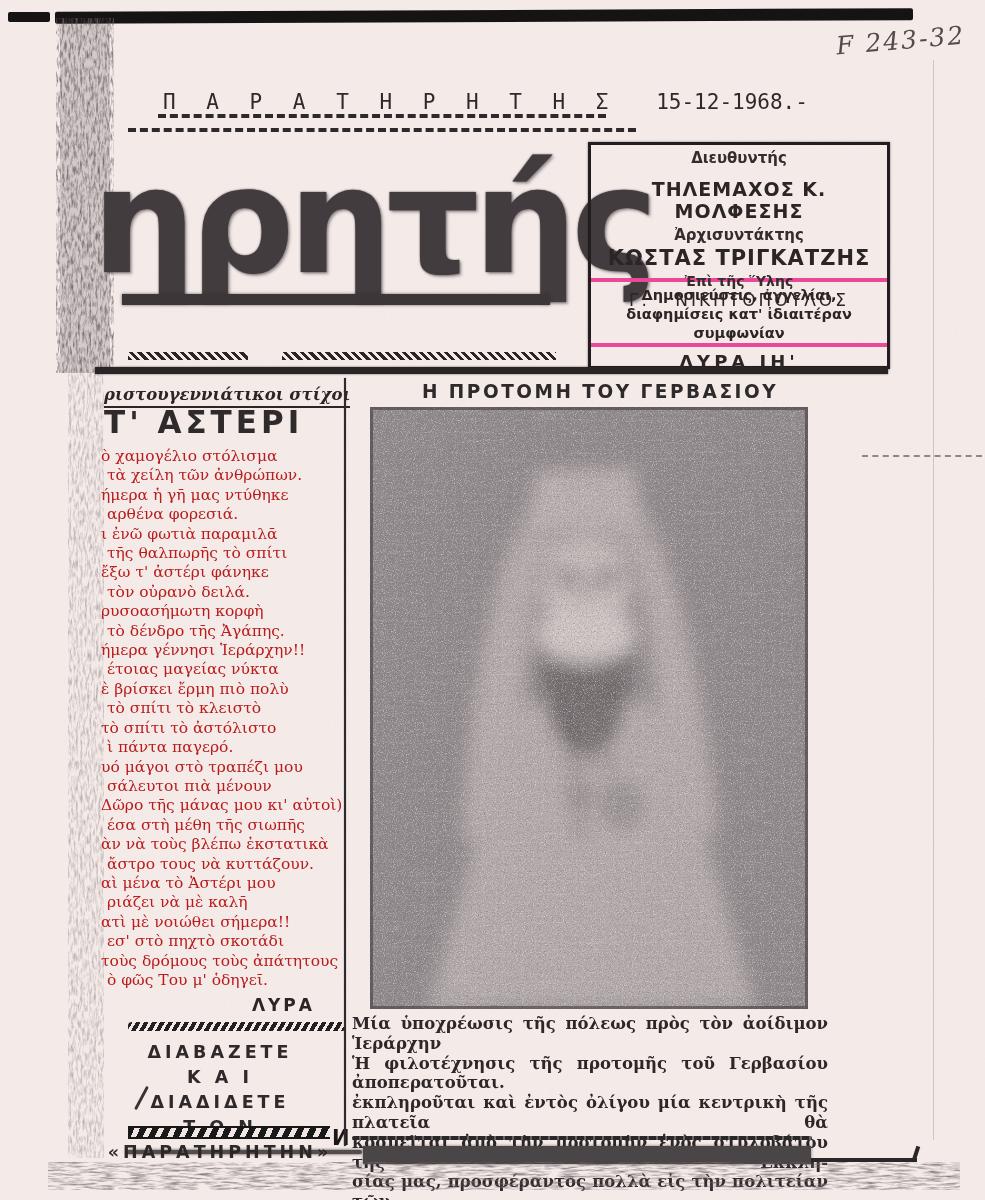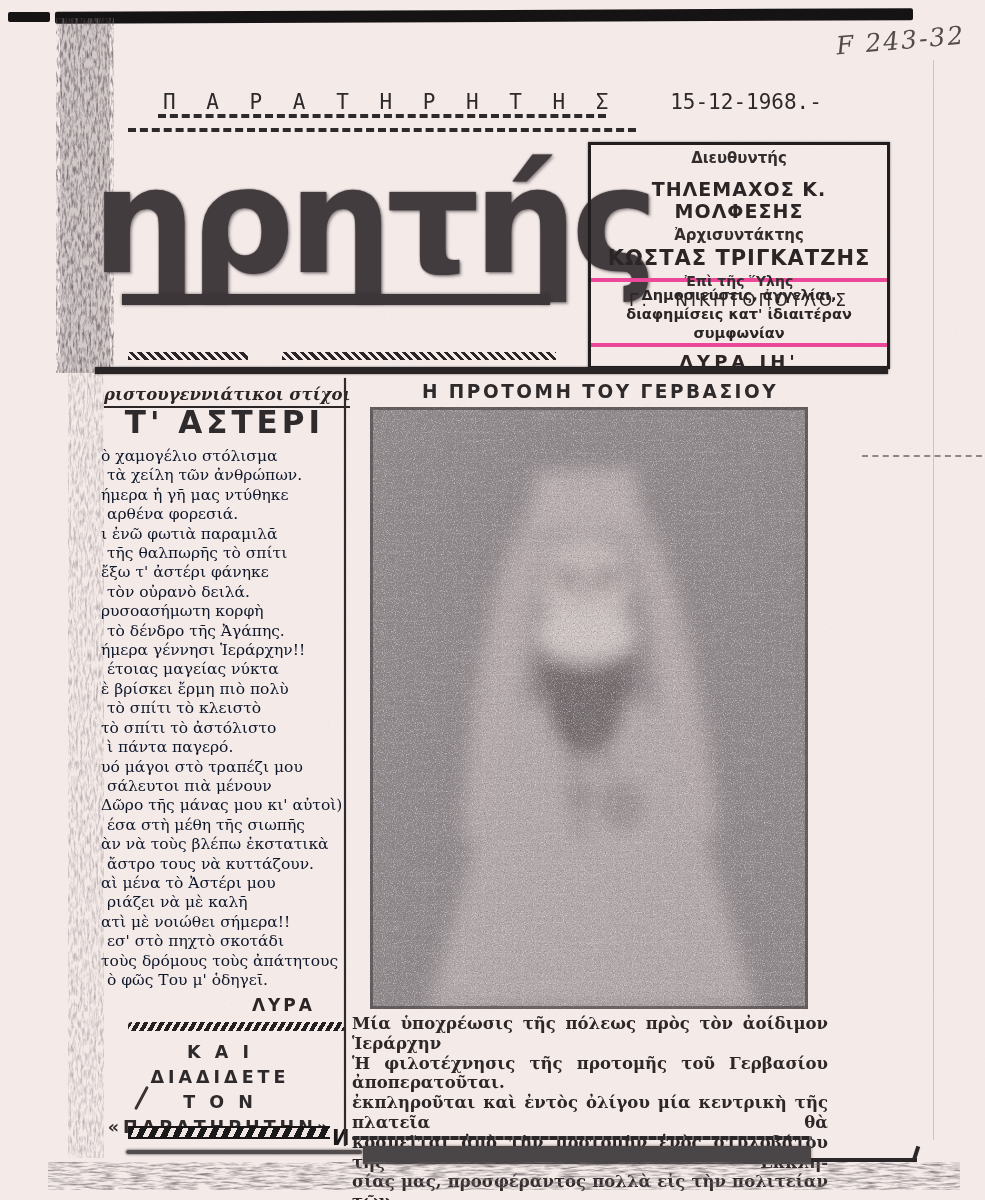--- a/index.html
+++ b/index.html
@@ -27,21 +27,21 @@
   .ib-name2{font-size:21px;font-weight:bold;letter-spacing:1px;}
   .ib-name3{font-size:17px;font-weight:normal;letter-spacing:3px;}
   .ib-small{font-size:14.5px;font-weight:bold;line-height:19px;}
   .ib-year{font-size:18px;font-weight:bold;letter-spacing:4px;}
   .ib-div{border-top:4px solid #ec4899;}
   .rule-thick{background:#292425;box-shadow:0 0 2px rgba(40,34,36,.8);}
   
   .kicker{font-family:"DejaVu Serif",serif;font-weight:bold;font-size:16.5px;border-bottom:2px solid #2b2526;
           padding-bottom:2px;white-space:nowrap;font-style:italic;}
   .poem-title{font-weight:bold;font-size:31px;letter-spacing:4px;color:#2f2a2b;}
-  .poem{font-family:"DejaVu Serif",serif;font-size:15.5px;line-height:19.4px;color:#0f172a;white-space:nowrap;}
+  .poem{font-family:"DejaVu Serif",serif;font-size:15.5px;line-height:19.4px;color:#b91c1c;white-space:nowrap;}
   .poem div:nth-child(even){padding-left:6px;}
   .signature{font-weight:bold;font-size:17px;letter-spacing:3px;}
   .rope1{height:9px;border-radius:4px;background:repeating-linear-gradient(120deg,#241f20 0 4px,#f4ebe9 4px 7px);}
   .promo{font-weight:bold;font-size:17.5px;line-height:25px;letter-spacing:4px;text-align:center;color:#2e292a;}
   .rope2{height:9px;border-top:2px solid #1a1617;border-bottom:2px solid #1a1617;
          background:repeating-linear-gradient(115deg,#19191a 0 6px,#efe6e4 6px 11px);}
   .vrule{width:2px;background:#2f2a2b;box-shadow:0 0 1px rgba(40,34,36,.9);}
   
   .headline{font-weight:bold;font-size:18.5px;letter-spacing:2.5px;text-align:center;color:#2e292a;white-space:nowrap;}
   .caption{font-family:"DejaVu Serif",serif;font-weight:bold;font-size:16.5px;line-height:19.8px;color:#2d2728;}
@@ -80,21 +80,21 @@
     </defs>
     <rect x="4" y="0" width="50" height="355" fill="#3a3436" opacity="0.18"></rect>
     <rect x="0" y="0" width="58" height="355" filter="url(#bandN)" opacity="0.95"></rect>
     <rect x="12" y="355" width="36" height="785" filter="url(#bandN)" opacity="0.45"></rect>
   </svg>
 
   <div class="abs handnote" style="left:836px;top:26px;">F 243-32</div>
 
   <div class="abs typed" style="left:163px;top:90px;">
     <span class="sp">Π Α Ρ Α Τ Η Ρ Η Τ Η Σ</span>
-    <span style="margin-left:40px;">15-12-1968.-</span>
+    <span style="margin-left:26px;">15-12-1968.-</span>
   </div>
   <div class="abs dash-ul" style="left:158px;top:114px;width:448px;"></div>
   <div class="abs dash-ul" style="left:128px;top:128px;width:508px;"></div>
 
   <div class="abs masthead" style="left:92px;top:148px;">ηρητής</div>
   <div class="abs mast-bar" style="left:122px;top:294px;width:428px;height:11px;"></div>
   <div class="abs zigzag" style="left:128px;top:352px;width:120px;"></div>
   <div class="abs zigzag" style="left:282px;top:352px;width:274px;"></div>
 
   <div class="abs infobox" style="left:588px;top:142px;width:296px;height:221px;">
@@ -112,21 +112,21 @@
       <div class="ib-small">συμφωνίαν</div>
     </div>
     <div class="sec ib-div" style="padding-top:4px;">
       <div class="ib-year">ΛΥΡΑ ΙΗ'</div>
     </div>
   </div>
 
   <div class="abs rule-thick" style="left:95px;top:367px;width:793px;height:7px;"></div>
 
   <div class="abs kicker" style="left:104px;top:385px;">ριστουγεννιάτικοι  στίχοι</div>
-  <div class="abs poem-title" style="left:79px;top:404px;width:245px;text-align:right;">Τ' ΑΣΤΕΡΙ</div>
+  <div class="abs poem-title" style="left:104px;top:404px;width:245px;text-align:left;">Τ' ΑΣΤΕΡΙ</div>
 
   <div class="abs poem" style="left:101px;top:447px;">
     <div>ὸ χαμογέλιο στόλισμα</div>
     <div>τὰ χείλη τῶν ἀνθρώπων.</div>
     <div>ήμερα ἡ γῆ μας ντύθηκε</div>
     <div>αρθένα φορεσιά.</div>
     <div>ι ἐνῶ φωτιὰ παραμιλᾶ</div>
     <div>τῆς θαλπωρῆς τὸ σπίτι</div>
     <div>ἔξω τ' ἀστέρι φάνηκε</div>
     <div>τὸν οὐρανὸ δειλά.</div>
@@ -150,20 +150,21 @@
     <div>εσ' στὸ πηχτὸ σκοτάδι</div>
     <div>τοὺς δρόμους τοὺς ἀπάτητους</div>
     <div>ὸ φῶς Του μ' ὁδηγεῖ.</div>
   </div>
 
   <div class="abs signature" style="left:95px;top:995px;width:220px;text-align:right;">ΛΥΡΑ</div>
 
   <div class="abs rope1" style="left:128px;top:1022px;width:218px;"></div>
 
   <div class="abs promo" style="left:95px;top:1040px;width:250px;">
+    <div>ΔΙΑΒΑΖΕΤΕ</div>
     <div>Κ Α Ι</div>
     <div>ΔΙΑΔΙΔΕΤΕ</div>
     <div>Τ Ο Ν</div>
     <div>«ΠΑΡΑΤΗΡΗΤΗΝ»</div>
   </div>
 
   <div class="abs" style="left:140px;top:1085px;width:3px;height:26px;background:#3a3334;transform:rotate(28deg);border-radius:2px;"></div>
 
   <div class="abs rope2" style="left:128px;top:1126px;width:202px;"></div>
   <div class="abs" style="left:332px;top:1126px;font-weight:bold;font-size:21px;color:#1c1819;">И</div>

